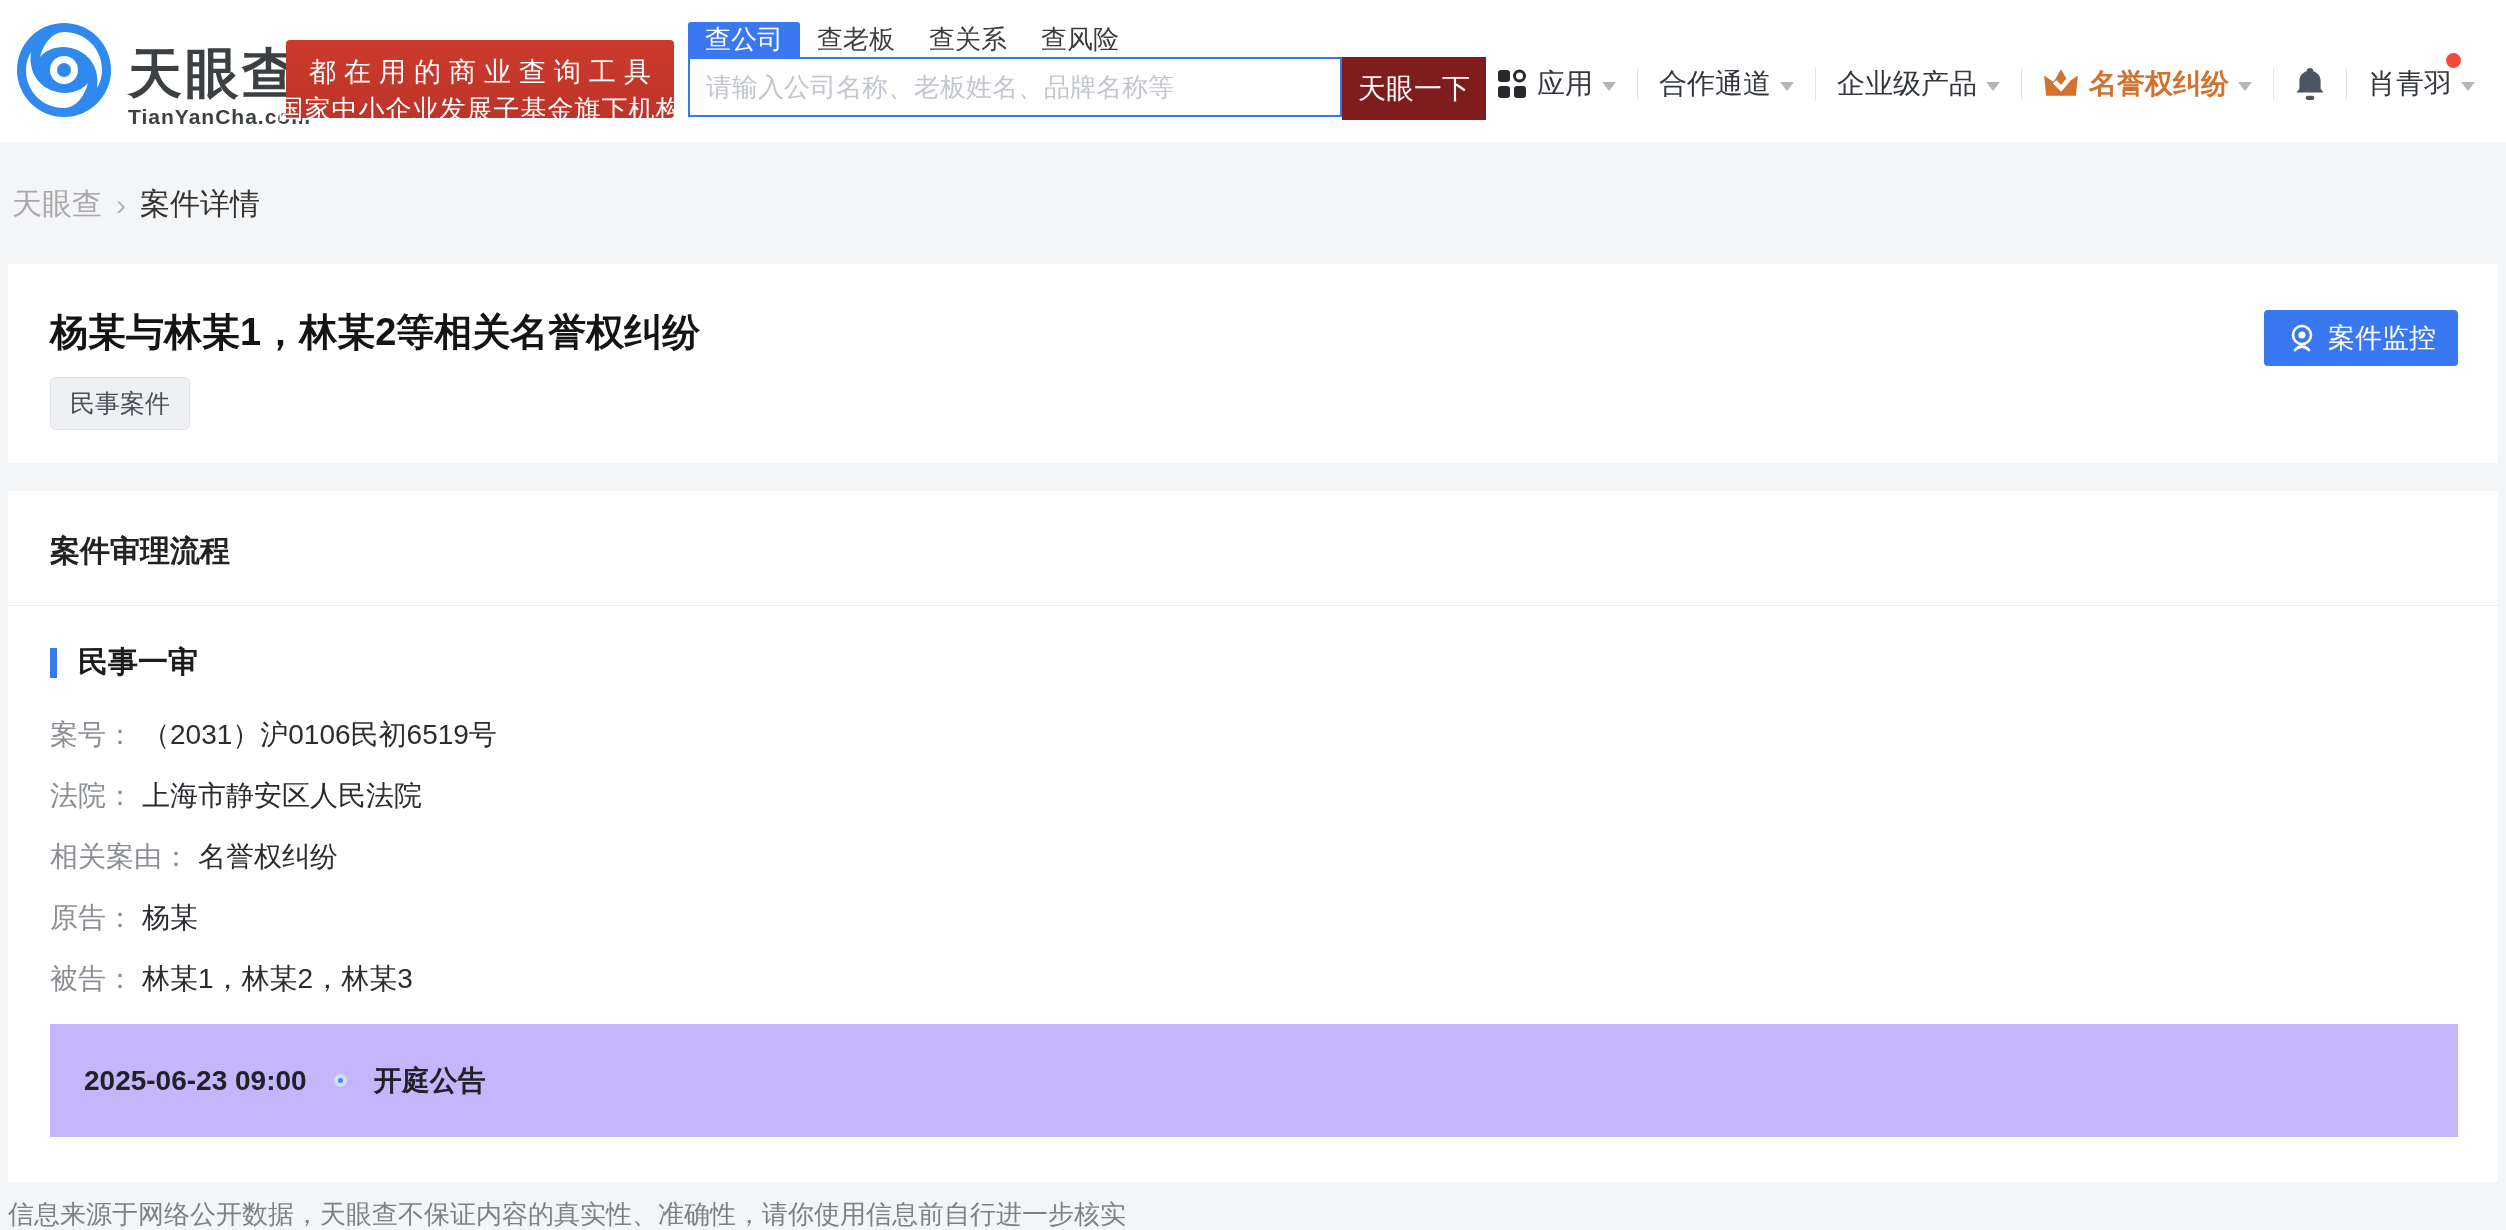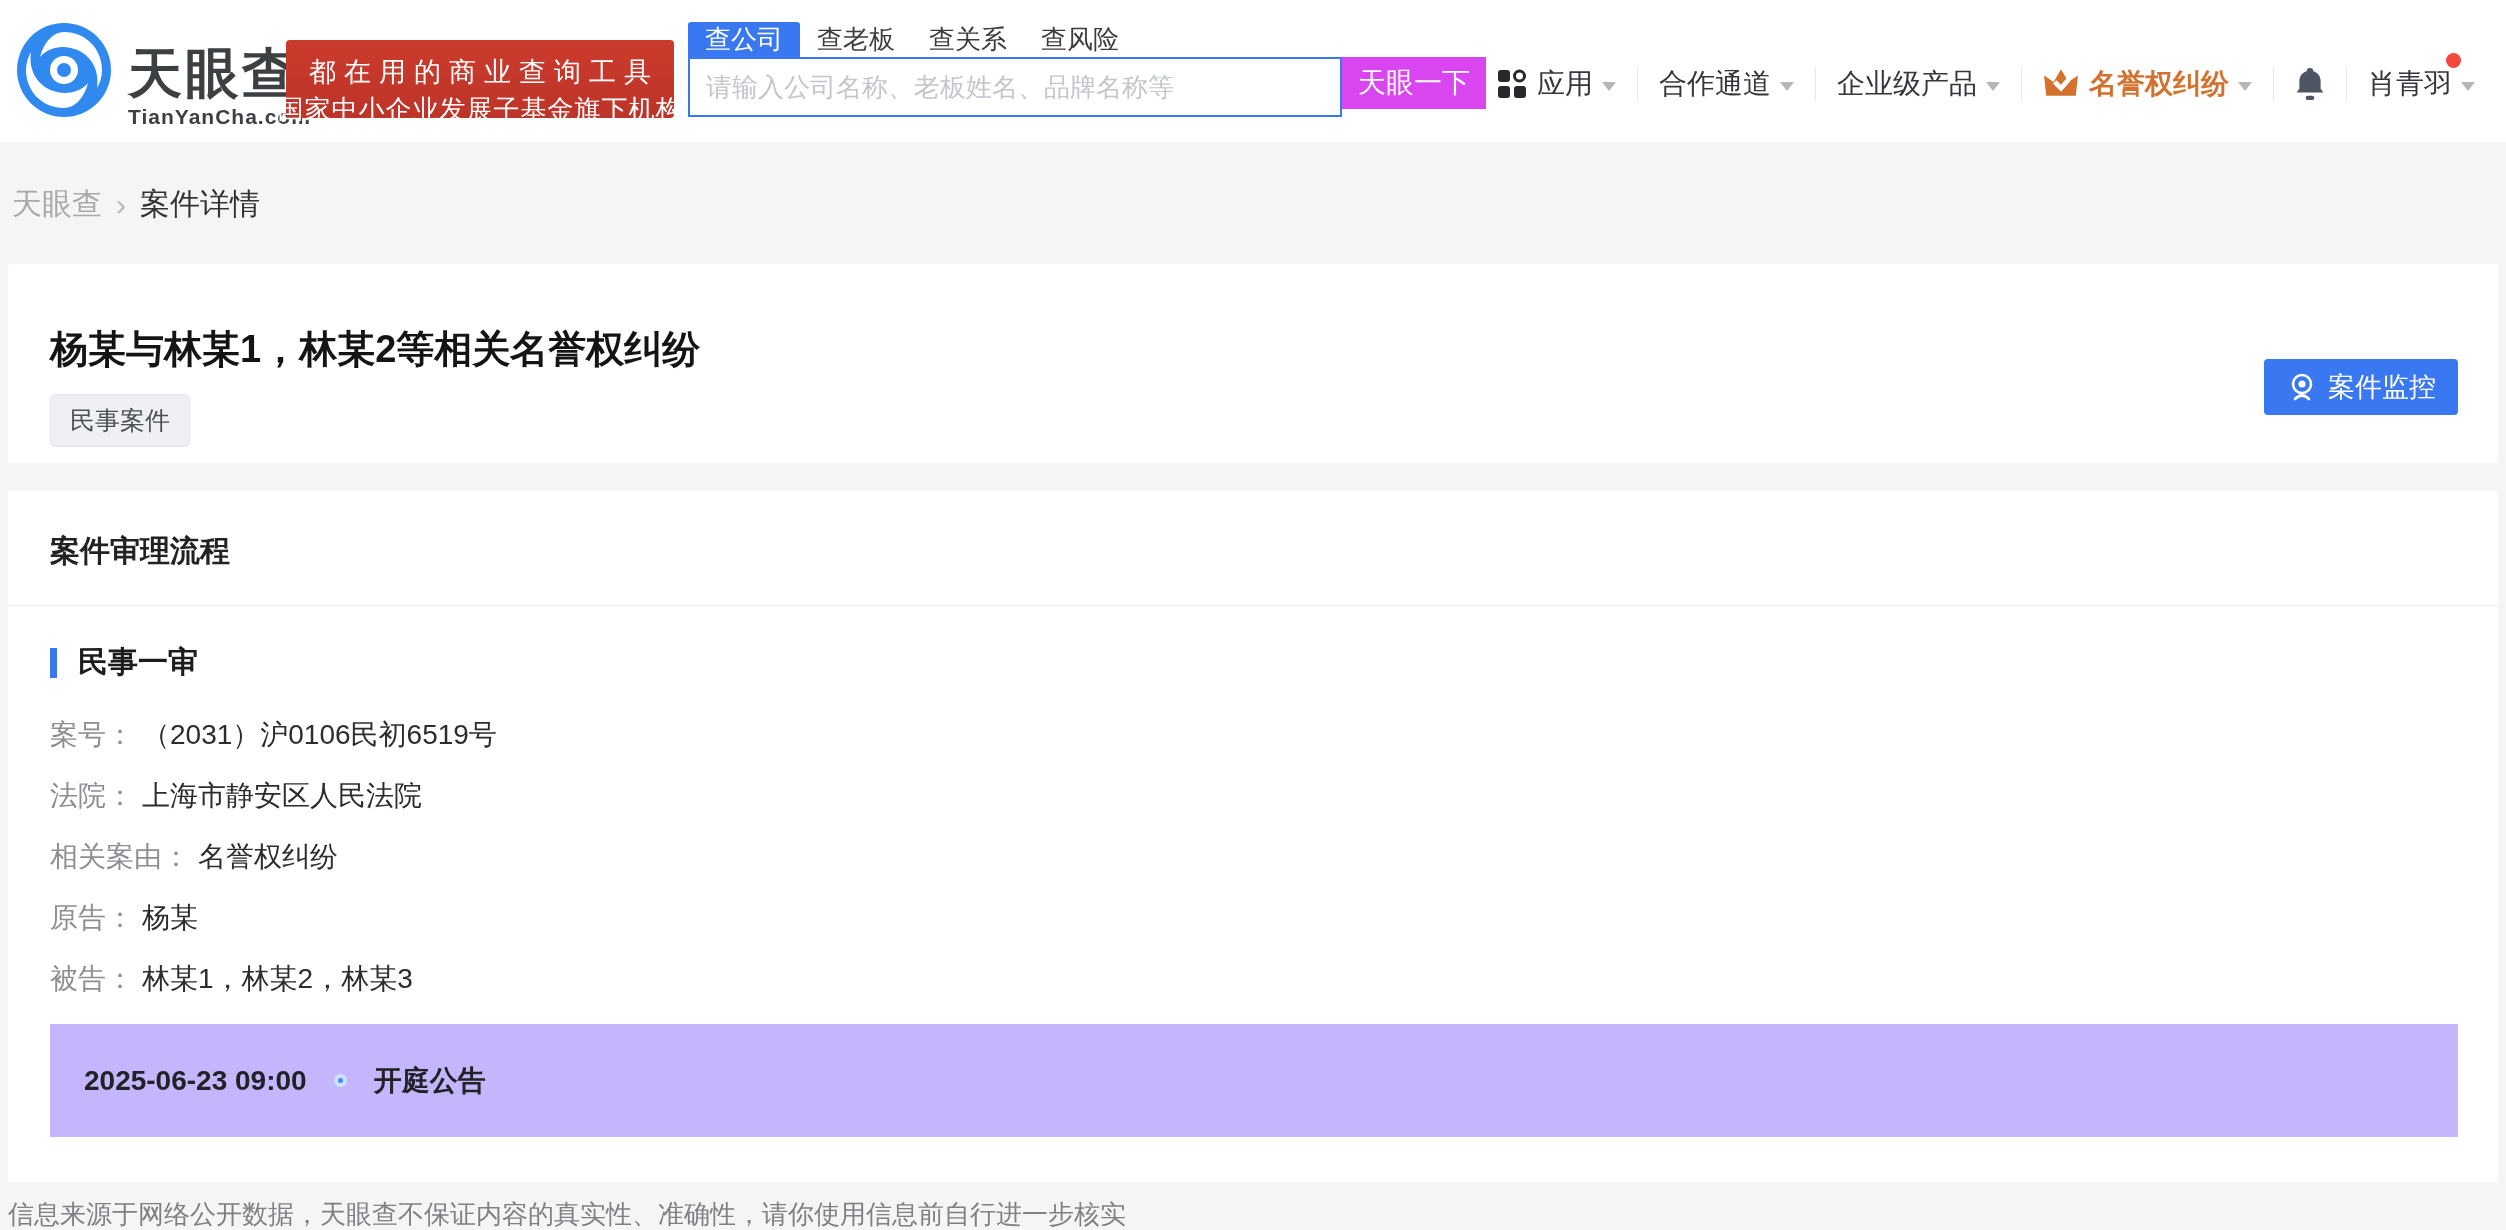--- a/index.html
+++ b/index.html
@@ -21,42 +21,42 @@
   .promo-line2 { font-size:26px; letter-spacing:1px; line-height:37px; white-space:nowrap; }
 
   .search-area { position:absolute; left:688px; top:22px; }
   .search-tabs { display:flex; align-items:center; height:35px; }
   .search-tab { font-size:26px; color:#3c3c3c; height:35px; line-height:35px; padding:0 17px; cursor:pointer; }
   .search-tab.active { background:#3a78f2; color:#fff; border-radius:3px 3px 0 0; }
   .search-row { display:flex; }
   .search-input { width:654px; height:60px; border:2px solid #3a78f2; font-size:26px; padding:0 16px;
     outline:none; color:#333; font-family:inherit; border-radius:0; }
   .search-input::placeholder { color:#c2c6cc; }
-  .search-btn { width:144px; height:52px; background:#d946ef; color:#fff; font-size:28px; border:none;
+  .search-btn { width:144px; height:63px; background:#7f1d1d; color:#fff; font-size:28px; border:none;
     cursor:pointer; font-family:Liberation Sans, sans-serif; }
 
   .top-nav { position:absolute; right:10px; top:52px; height:64px; display:flex; align-items:center; }
   .nav-item { display:flex; align-items:center; font-size:28px; color:#33373d; margin:0 21px; cursor:pointer;
     position:relative; white-space:nowrap; }
   .nav-item .icon { margin-right:10px; display:flex; }
   .nav-sep { width:1px; height:34px; background:#e6e6e8; }
   .caret { width:0; height:0; border-left:7px solid transparent; border-right:7px solid transparent;
     border-top:9px solid #b3b6ba; margin-left:9px; margin-top:4px; }
   .vip { color:#d2722e; font-weight:bold; }
   .red-dot { position:absolute; top:-12px; right:14px; width:15px; height:15px; border-radius:50%; background:#f4483c; }
 
   
   .breadcrumb { display:flex; align-items:center; padding:42px 0 39px 12px; font-size:30px; }
   .crumb-home { color:#a9a9ab; cursor:pointer; }
   .crumb-sep { color:#b5b5b7; font-size:30px; margin:0 14px; }
   .crumb-current { color:#333; }
 
   
   .card { margin:0 8px; background:#fff; }
-  .card-title-block { height:199px; padding:46px 40px 0 42px; display:flex; justify-content:space-between; align-items:center; }
+  .card-title-block { height:199px; padding:46px 40px 0 42px; display:flex; justify-content:space-between; align-items:flex-start; }
   .case-title { font-size:38px; font-weight:bold; color:#141414; line-height:44px; }
   .case-tag { display:inline-block; margin-top:23px; padding:9px 19px; font-size:25px; color:#4a4e55;
     background:#eef0f4; border:1px solid #dfe2e8; border-radius:6px; }
   .monitor-btn { min-width:182px; height:56px; background:#3a78f2; border:none; border-radius:4px; color:#fff;
     font-size:27px; display:flex; align-items:center; justify-content:center; gap:10px; cursor:pointer;
     font-family:inherit; padding:0 22px; }
 
   .card-process { margin-top:28px; height:691px; padding-top:40px; }
   .section-title { font-size:30px; font-weight:bold; color:#222; padding:0 32px 33px 42px; }
   .divider { height:1px; background:#ededef; }

